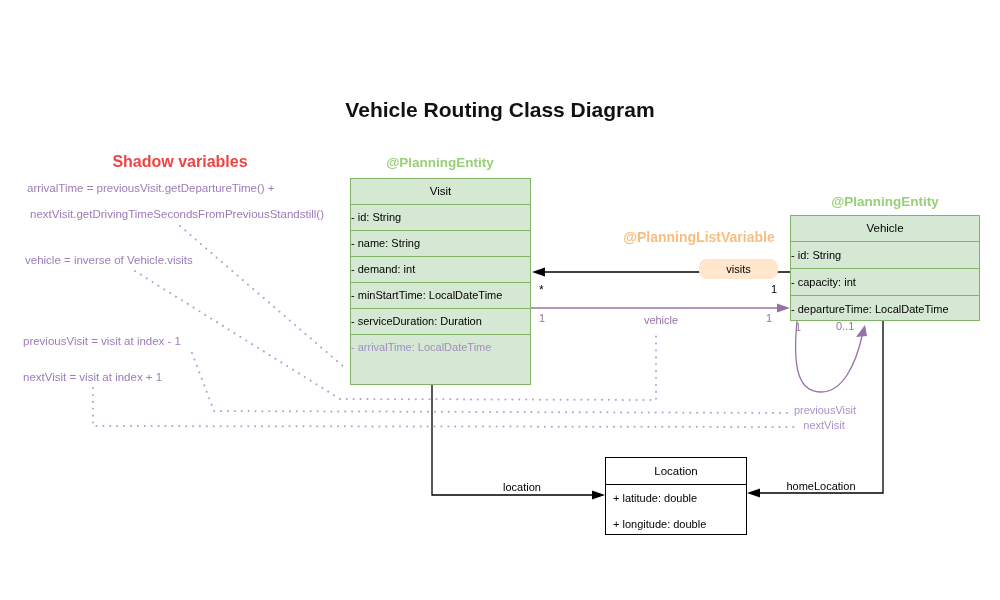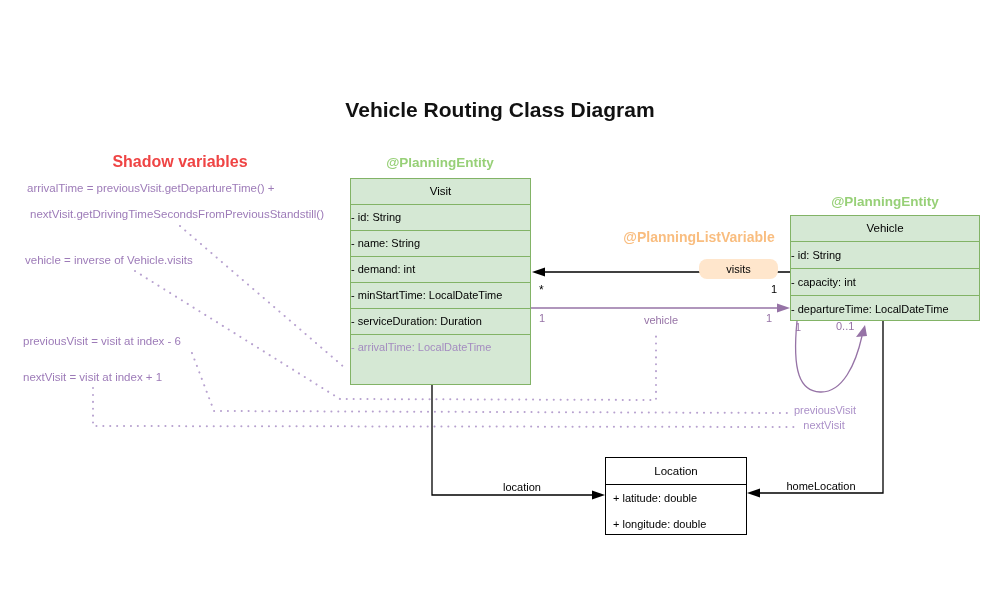--- a/index.html
+++ b/index.html
@@ -96,21 +96,21 @@
       <polygon points="747,493 760,488.5 760,497.5" fill="#000"></polygon>
     </g>
   </svg>
 
   <div class="abs page-title">Vehicle Routing Class Diagram</div>
 
   <div class="abs shadow-heading">Shadow variables</div>
   <div class="abs shadow-line" style="left:27px;top:182px;">arrivalTime = previousVisit.getDepartureTime() +</div>
   <div class="abs shadow-line" style="left:30px;top:208px;">nextVisit.getDrivingTimeSecondsFromPreviousStandstill()</div>
   <div class="abs shadow-line" style="left:25px;top:254px;">vehicle = inverse of Vehicle.visits</div>
-  <div class="abs shadow-line" style="left:23px;top:335px;">previousVisit = visit at index - 6</div>
+  <div class="abs shadow-line" style="left:23px;top:335px;">previousVisit = visit at index - 1</div>
   <div class="abs shadow-line" style="left:23px;top:371px;">nextVisit = visit at index + 1</div>
 
   <div class="abs entity-note" style="left:340px;top:155px;">@PlanningEntity</div>
   <div class="abs entity-note" style="left:785px;top:194px;">@PlanningEntity</div>
   <div class="abs listvar-note">@PlanningListVariable</div>
 
   <div class="uml visit-box">
     <div class="hdr">Visit</div>
     <div class="row">- id: String</div>
     <div class="row">- name: String</div>

